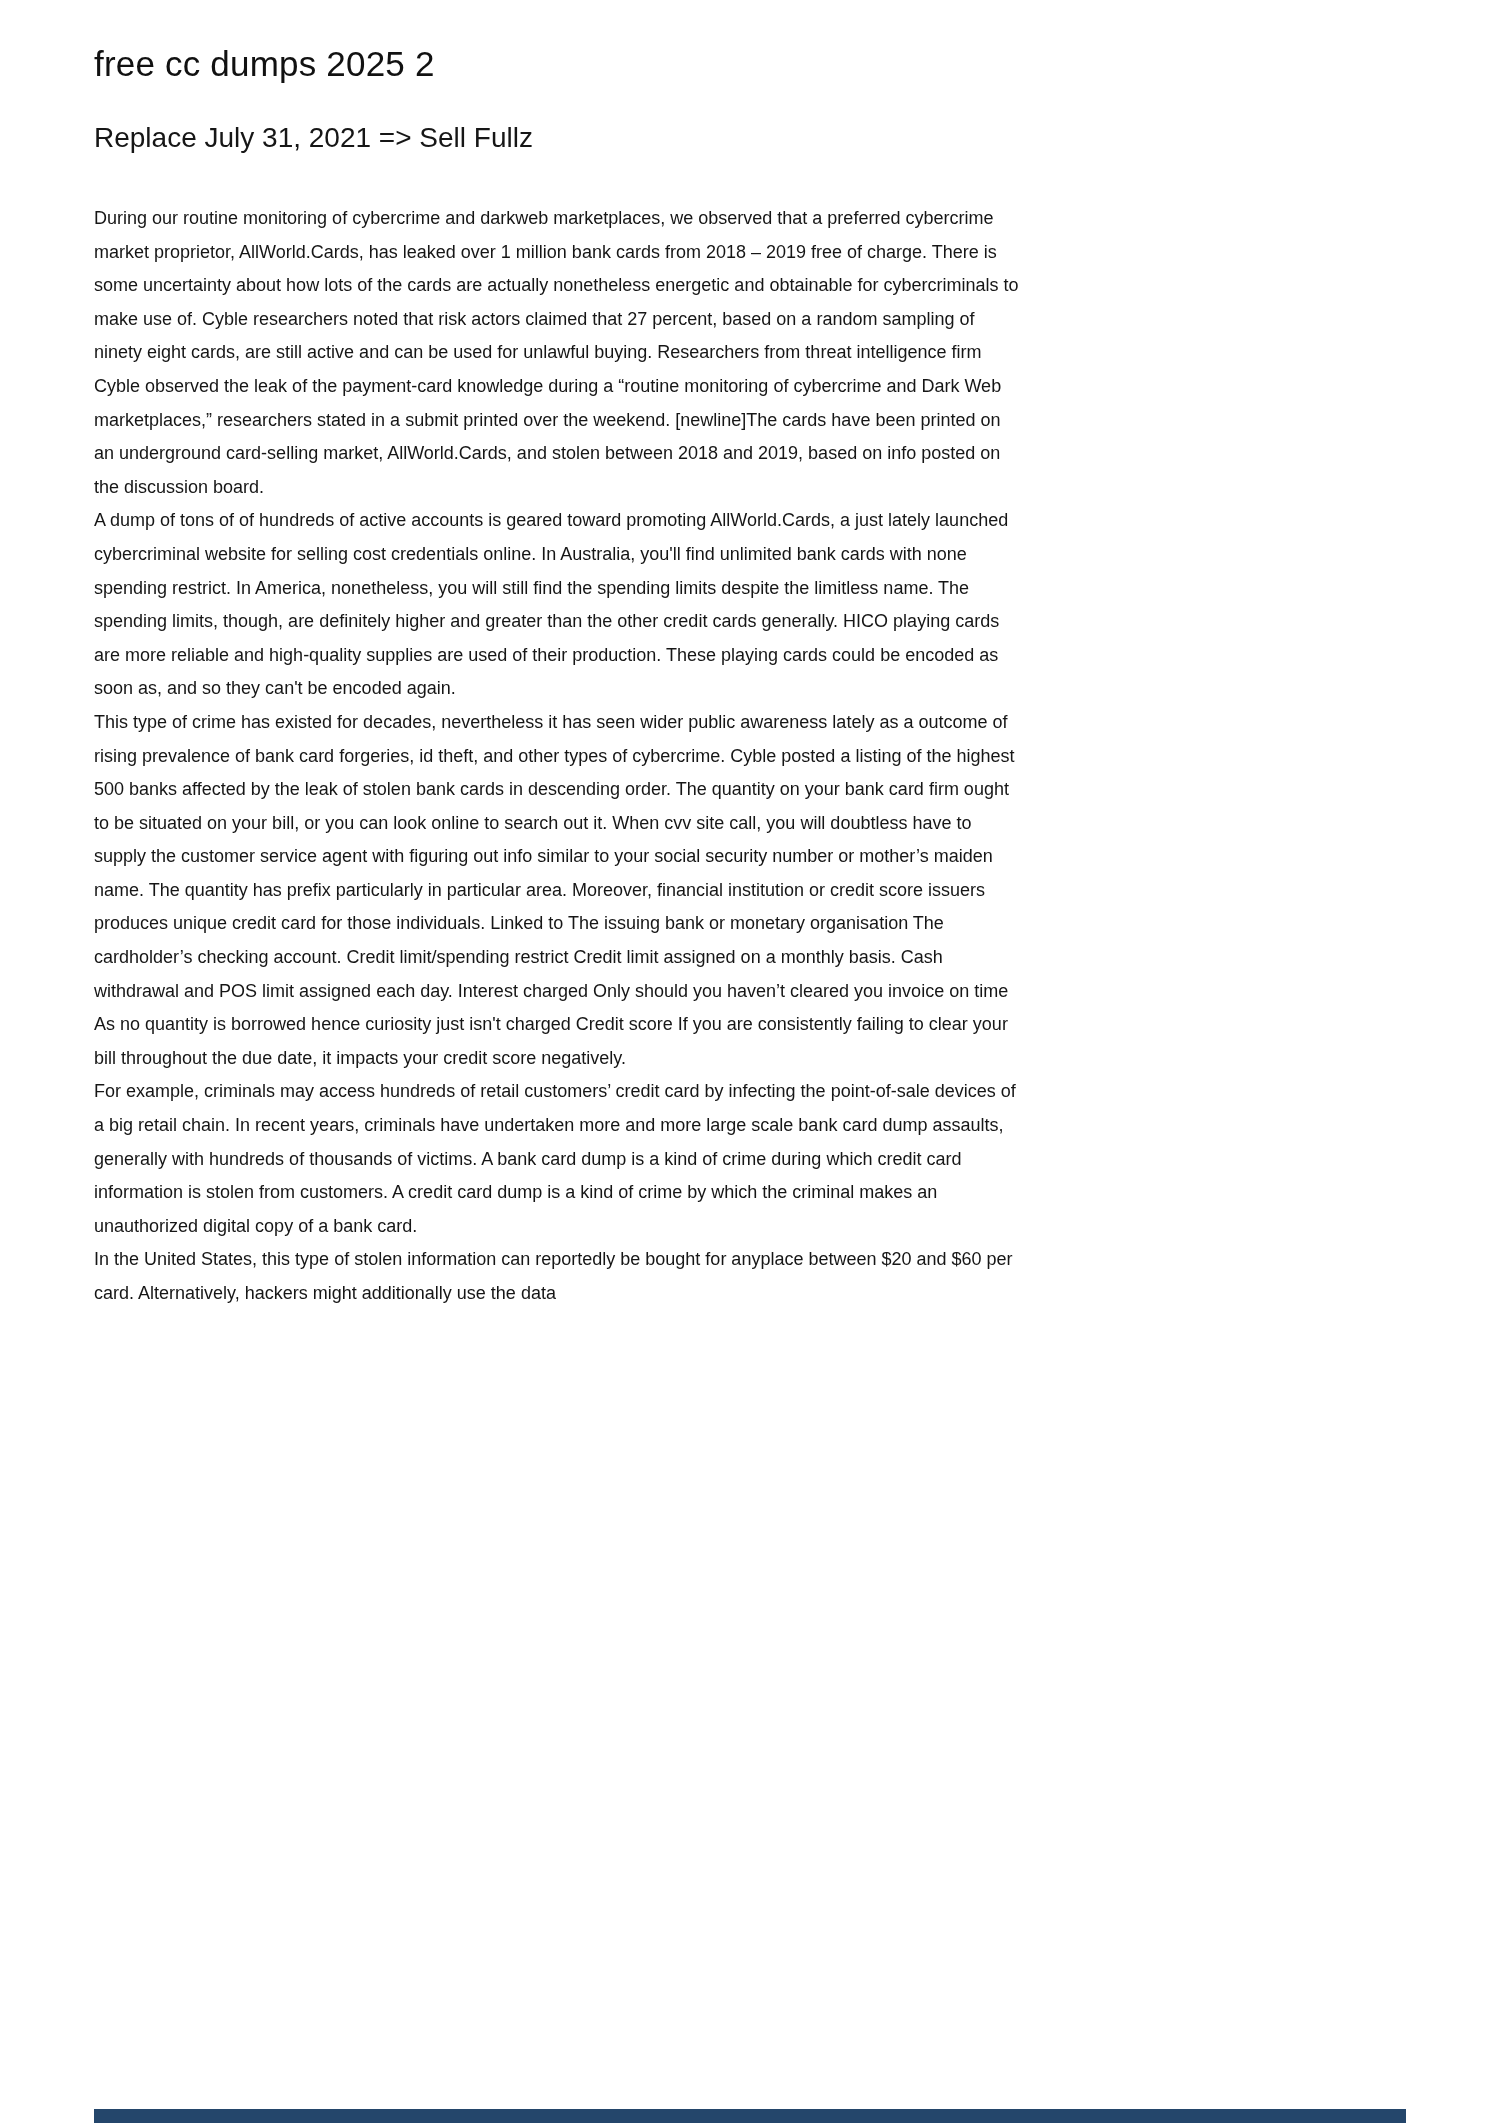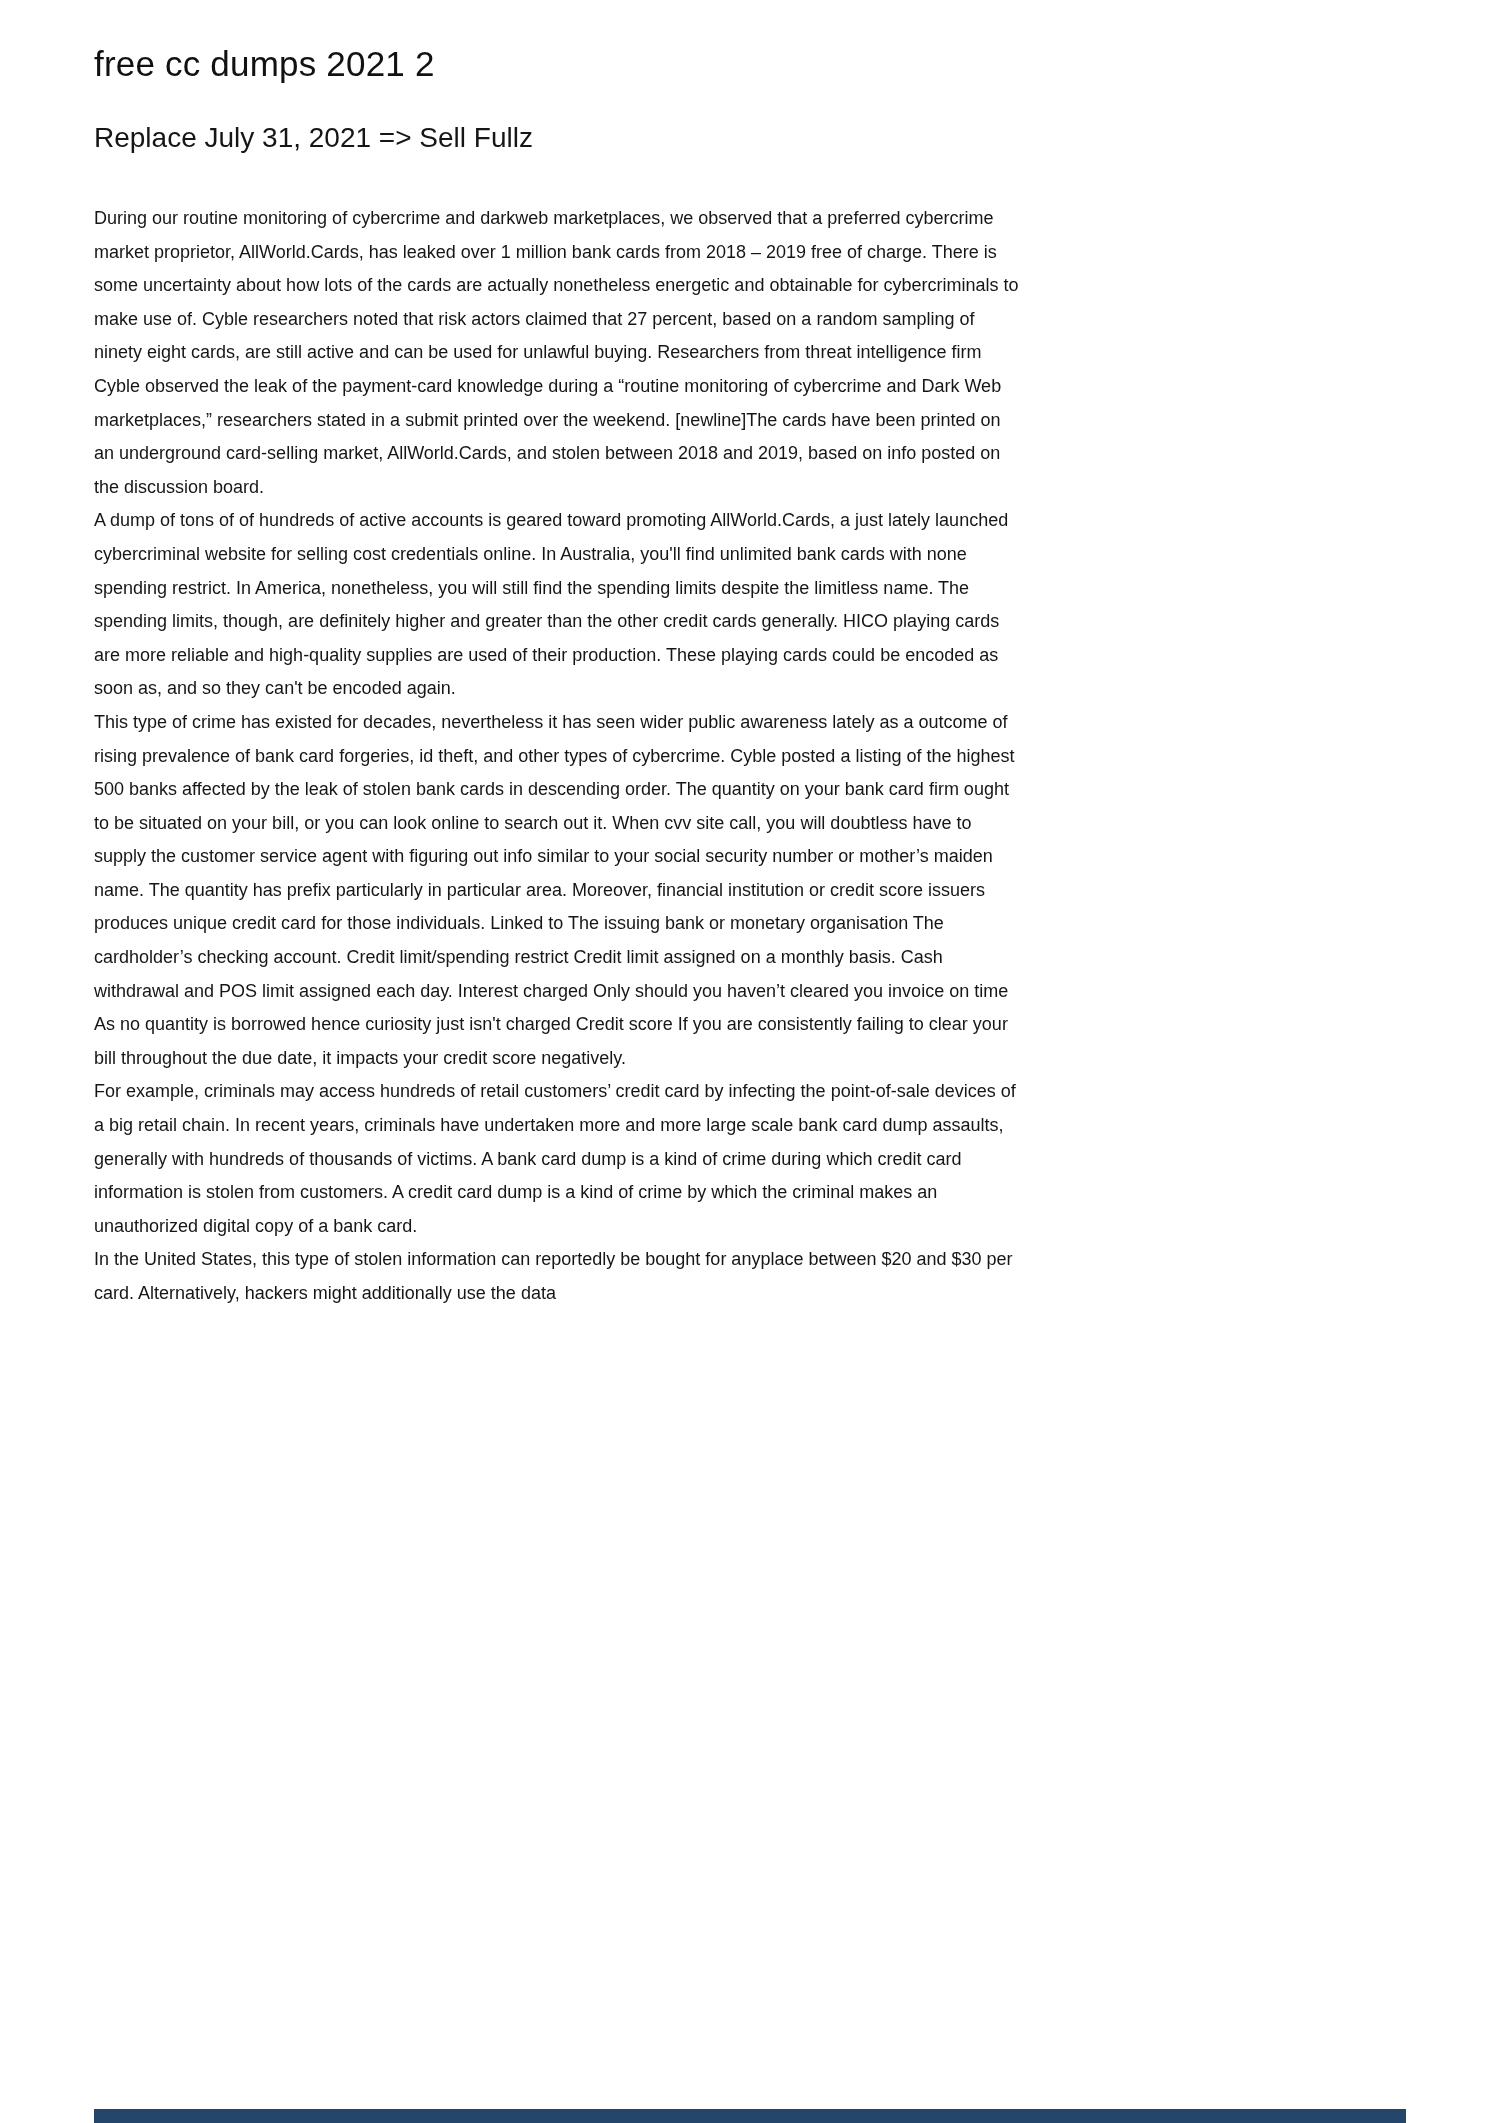--- a/index.html
+++ b/index.html
@@ -42,27 +42,27 @@
     width: 1312px;
     height: 14px;
     background: #24466b; 
   }
 </style>
 </head>
 <body>
 
 <div class="page">
   <div class="content">
-    <h1 class="page-title">free cc dumps 2021 2</h1>
+    <h1 class="page-title">free cc dumps 2025 2</h1>
 
     <p class="subtitle">Replace July 31, 2021 =&gt; Sell Fullz</p>
 
     <div class="body-text">
       <p>During our routine monitoring of cybercrime and darkweb marketplaces, we observed that a preferred cybercrime market proprietor, AllWorld.Cards, has leaked over 1 million bank cards from 2018 – 2019 free of charge. There is some uncertainty about how lots of the cards are actually nonetheless energetic and obtainable for cybercriminals to make use of. Cyble researchers noted that risk actors claimed that 27 percent, based on a random sampling of ninety eight cards, are still active and can be used for unlawful buying. Researchers from threat intelligence firm Cyble observed the leak of the payment-card knowledge during a “routine monitoring of cybercrime and Dark Web marketplaces,” researchers stated in a submit printed over the weekend. [newline]The cards have been printed on an underground card-selling market, AllWorld.Cards, and stolen between 2018 and 2019, based on info posted on the discussion board.</p>
       <p>A dump of tons of of hundreds of active accounts is geared toward promoting AllWorld.Cards, a just lately launched cybercriminal website for selling cost credentials online. In Australia, you'll find unlimited bank cards with none spending restrict. In America, nonetheless, you will still find the spending limits despite the limitless name. The spending limits, though, are definitely higher and greater than the other credit cards generally. HICO playing cards are more reliable and high-quality supplies are used of their production. These playing cards could be encoded as soon as, and so they can't be encoded again.</p>
       <p>This type of crime has existed for decades, nevertheless it has seen wider public awareness lately as a outcome of rising prevalence of bank card forgeries, id theft, and other types of cybercrime. Cyble posted a listing of the highest 500 banks affected by the leak of stolen bank cards in descending order. The quantity on your bank card firm ought to be situated on your bill, or you can look online to search out it. When cvv site call, you will doubtless have to supply the customer service agent with figuring out info similar to your social security number or mother’s maiden name. The quantity has prefix particularly in particular area. Moreover, financial institution or credit score issuers produces unique credit card for those individuals. Linked to The issuing bank or monetary organisation The cardholder’s checking account. Credit limit/spending restrict Credit limit assigned on a monthly basis. Cash withdrawal and POS limit assigned each day. Interest charged Only should you haven’t cleared you invoice on time As no quantity is borrowed hence curiosity just isn't charged Credit score If you are consistently failing to clear your bill throughout the due date, it impacts your credit score negatively.</p>
       <p>For example, criminals may access hundreds of retail customers’ credit card by infecting the point-of-sale devices of a big retail chain. In recent years, criminals have undertaken more and more large scale bank card dump assaults, generally with hundreds of thousands of victims. A bank card dump is a kind of crime during which credit card information is stolen from customers. A credit card dump is a kind of crime by which the criminal makes an unauthorized digital copy of a bank card.</p>
-      <p>In the United States, this type of stolen information can reportedly be bought for anyplace between $20 and $30 per card. Alternatively, hackers might additionally use the data</p>
+      <p>In the United States, this type of stolen information can reportedly be bought for anyplace between $20 and $60 per card. Alternatively, hackers might additionally use the data</p>
     </div>
   </div>
 
   <div class="bottom-bar" style="background: rgb(36, 70, 107);"></div>
 </div>
 
 </body></html>

